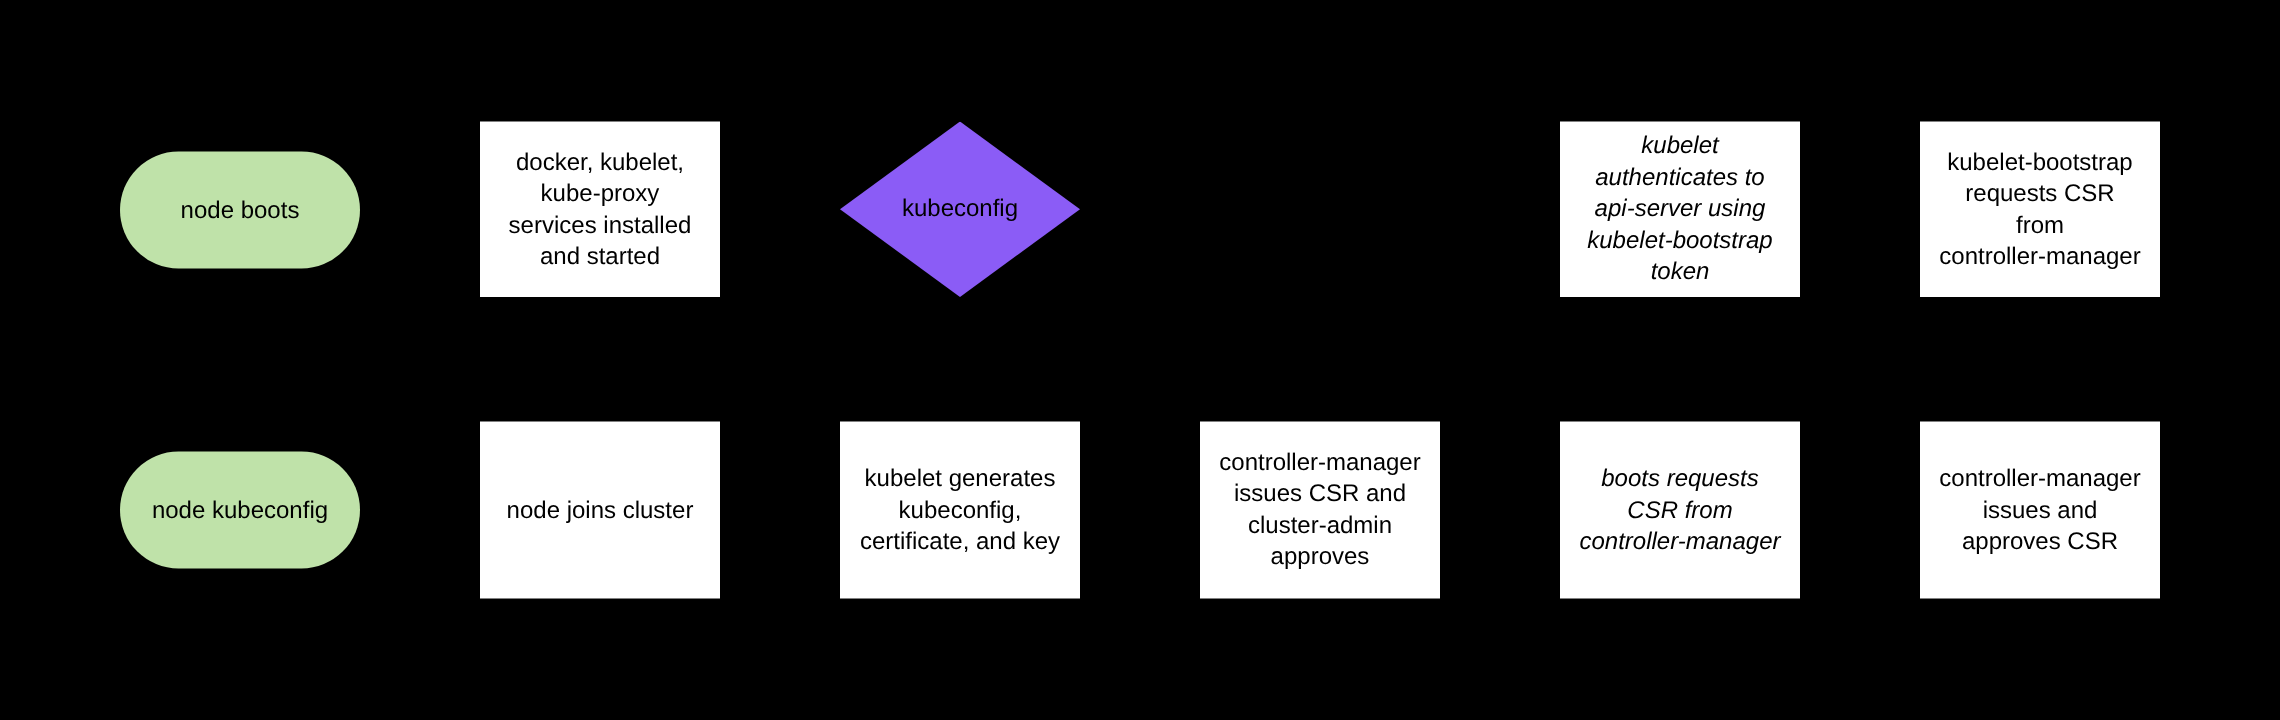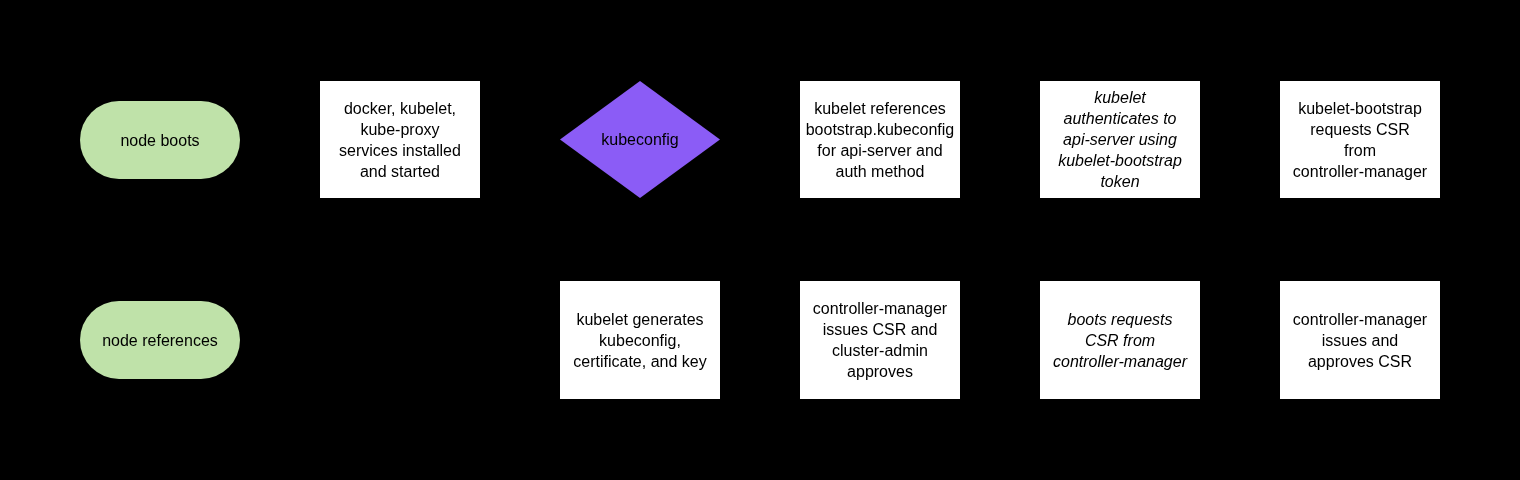--- a/index.html
+++ b/index.html
@@ -48,38 +48,35 @@
 
   <div class="node stadium r0 c0">node boots</div>
 
   <div class="node rect r0 c1">docker, kubelet,
 kube-proxy
 services installed
 and started</div>
 
   <div class="node diamond r0 c2">kubeconfig</div>
 
-  <div class="node rect r0 c3">kubelet references
-bootstrap.kubeconfig
-for api-server and
-auth method</div>
 
   <div class="node rect r0 c4">kubelet
 authenticates to
 api-server using
 kubelet-bootstrap
 token</div>
 
   <div class="node rect r0 c5">kubelet-bootstrap
 requests CSR
 from
 controller-manager</div>
 
-  <div class="node stadium r1 c0">node references</div>
+  <div class="node stadium r1 c0">node kubeconfig</div>
 
+  <div class="node rect r1 c1">node joins cluster</div>
 
   <div class="node rect r1 c2">kubelet generates
 kubeconfig,
 certificate, and key</div>
 
   <div class="node rect r1 c3">controller-manager
 issues CSR and
 cluster-admin
 approves</div>
 

